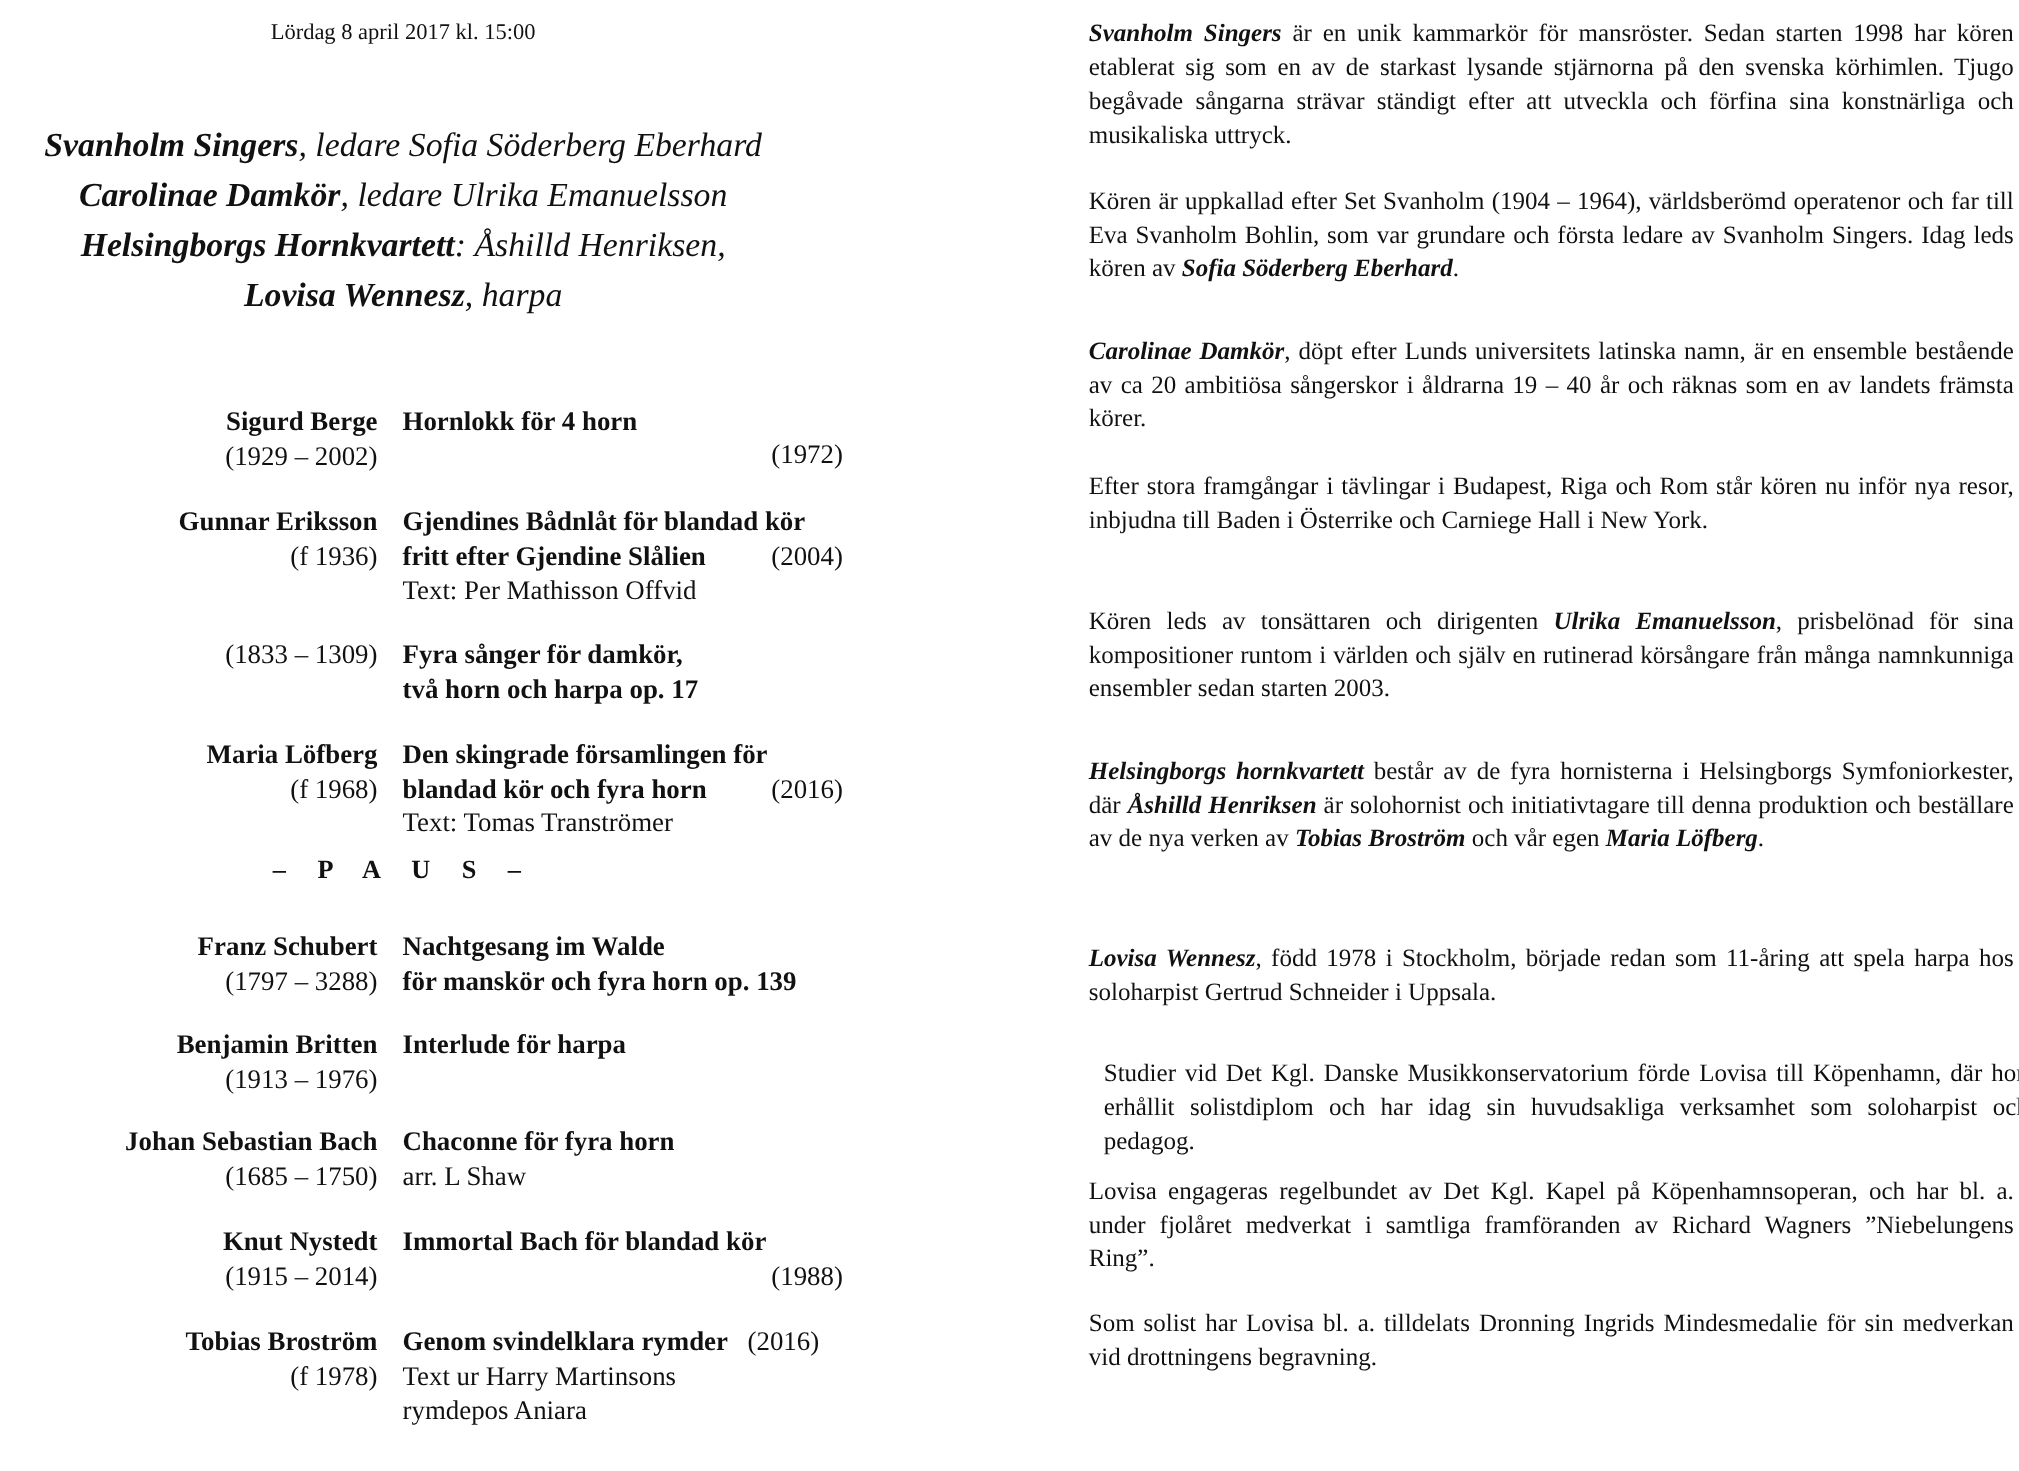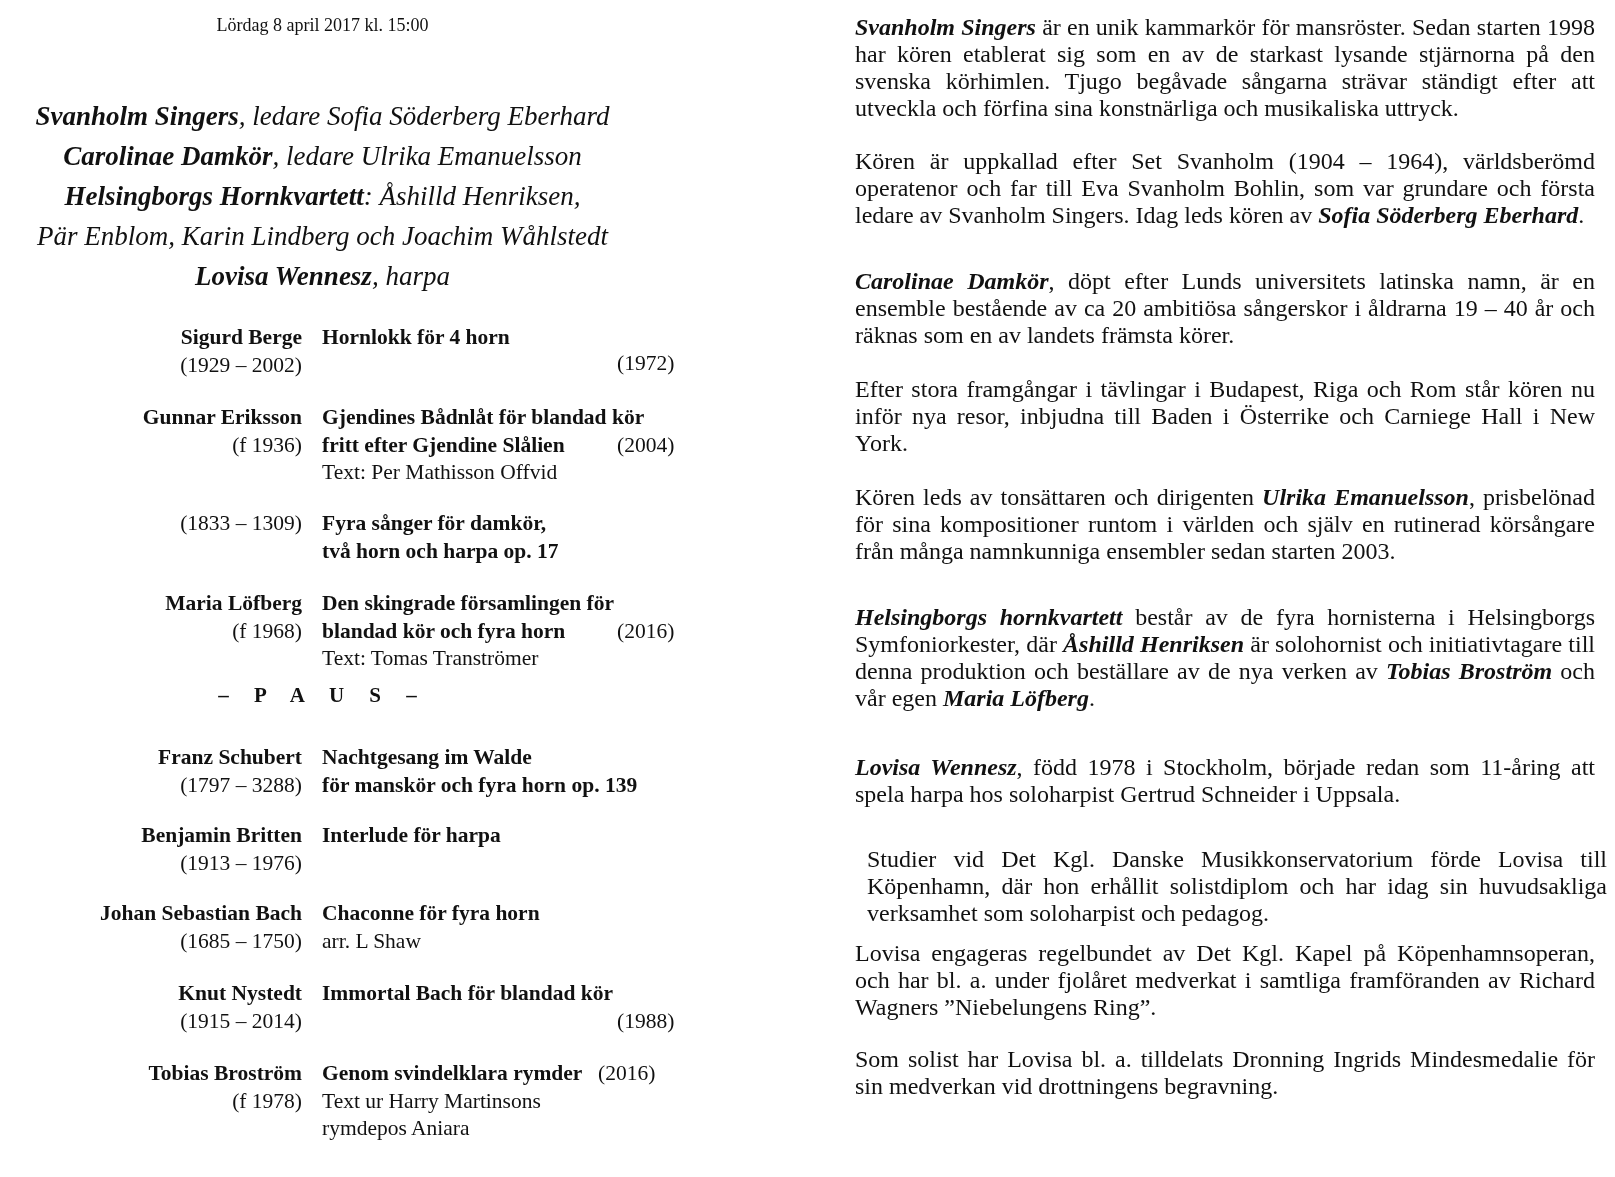--- a/index.html
+++ b/index.html
@@ -23,37 +23,36 @@
     .composer { position: absolute; left: 0; width: 302px; text-align: right; }
     .composer .name { font-weight: bold; display: block; white-space: nowrap; padding-left: 28px; }
     .composer .dates { display: block; white-space: nowrap; }
     .piece { position: absolute; left: 322px; width: 360px; }
     .piece .t { font-weight: bold; display: block; white-space: nowrap; }
     .piece .n { display: block; white-space: nowrap; }
     .yr { position: absolute; left: 617px; white-space: nowrap; font-weight: normal; }
 
     .paus { position: absolute; left: 0; width: 645px; text-align: center; font-weight: bold; font-size: 21px; letter-spacing: 10px; }
 
-    .bio { position: absolute; left: 0; width: 740px; font-size: 24px; line-height: 27px; text-align: justify; }
+    .bio { position: absolute; left: 16px; width: 740px; font-size: 20px; line-height: 27px; text-align: justify; }
     .bio .lead { font-weight: bold; font-style: italic; }
     .bio .em { font-weight: bold; font-style: italic; }
   </style>
 </head>
 <body>
 
 <div class="left">
   <div class="venue">
     <div>Lördag 8 april 2017 kl. 15:00</div>
   </div>
 
   <div class="performers">
     <span class="line"><b>Svanholm Singers</b><i>, ledare Sofia Söderberg Eberhard</i></span>
     <span class="line"><b>Carolinae Damkör</b><i>, ledare Ulrika Emanuelsson</i></span>
     <span class="line"><b>Helsingborgs Hornkvartett</b><i>: Åshilld Henriksen,</i></span>
-    <span class="line"><i>Pär Enblom, Karin Lindberg och Joachim Wåhlstedt</i></span>
     <span class="line"><b>Lovisa Wennesz</b><i>, harpa</i></span>
   </div>
 
   <div class="program" id="program">
       <div class="entry" style="top: 0px;">
         <div class="composer">
           <span class="name">Sigurd Berge</span>
           <span class="dates">(1929 – 2002)</span>
         </div>
         <div class="piece">

